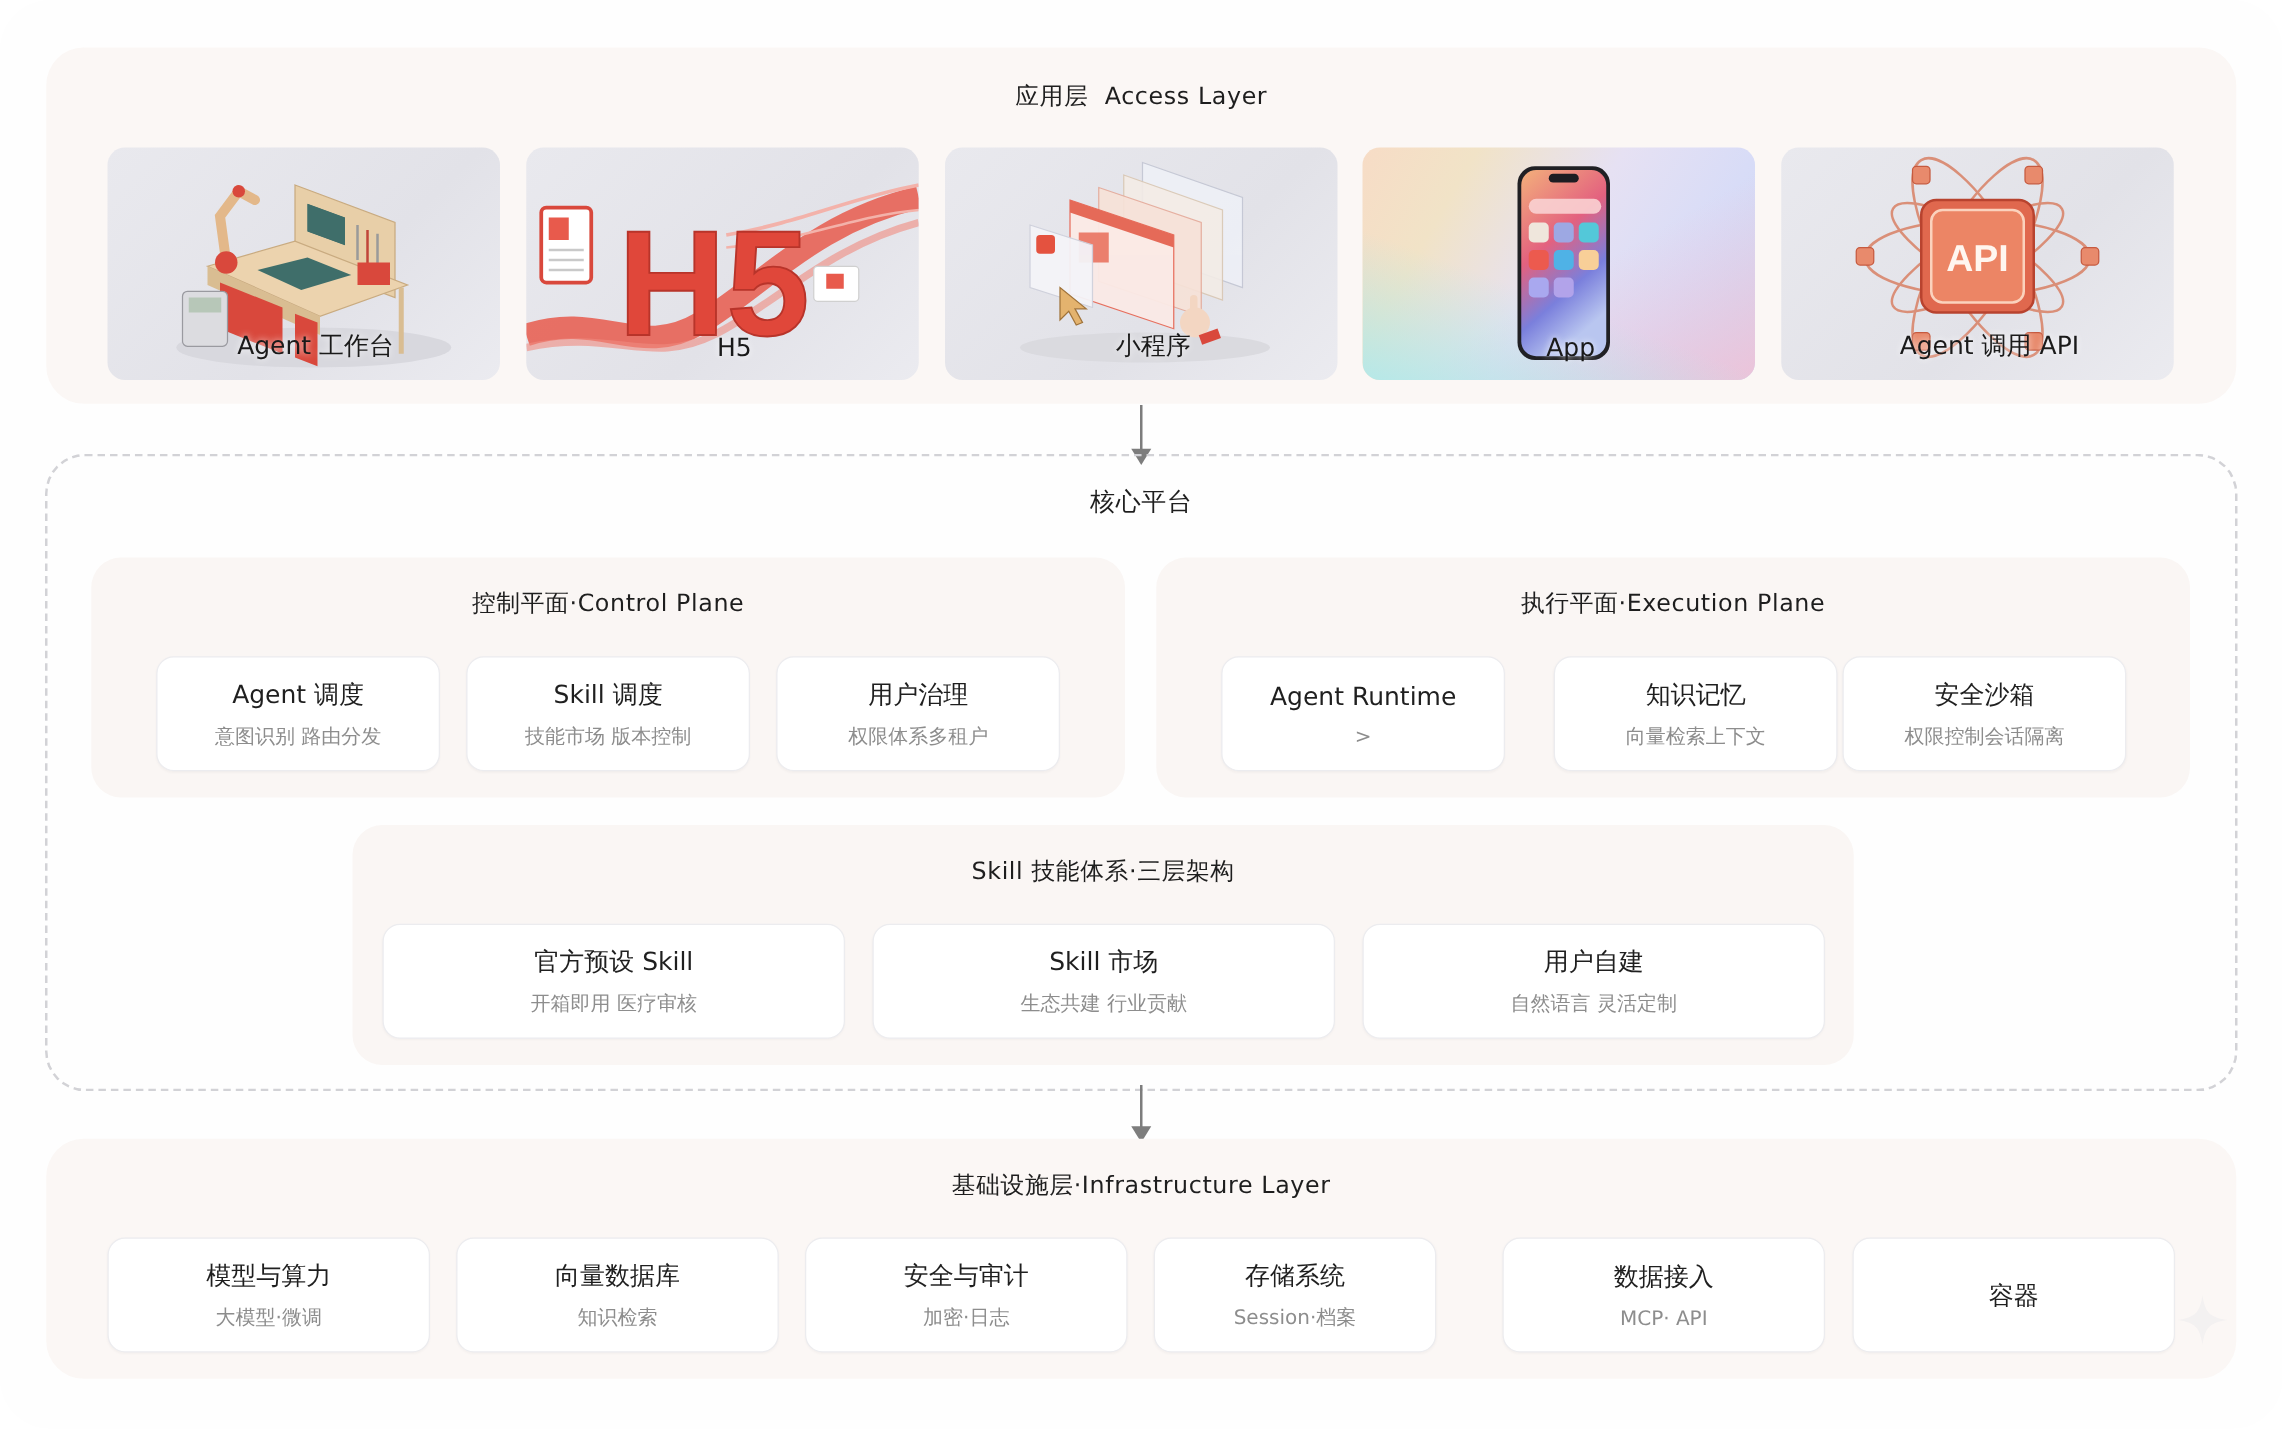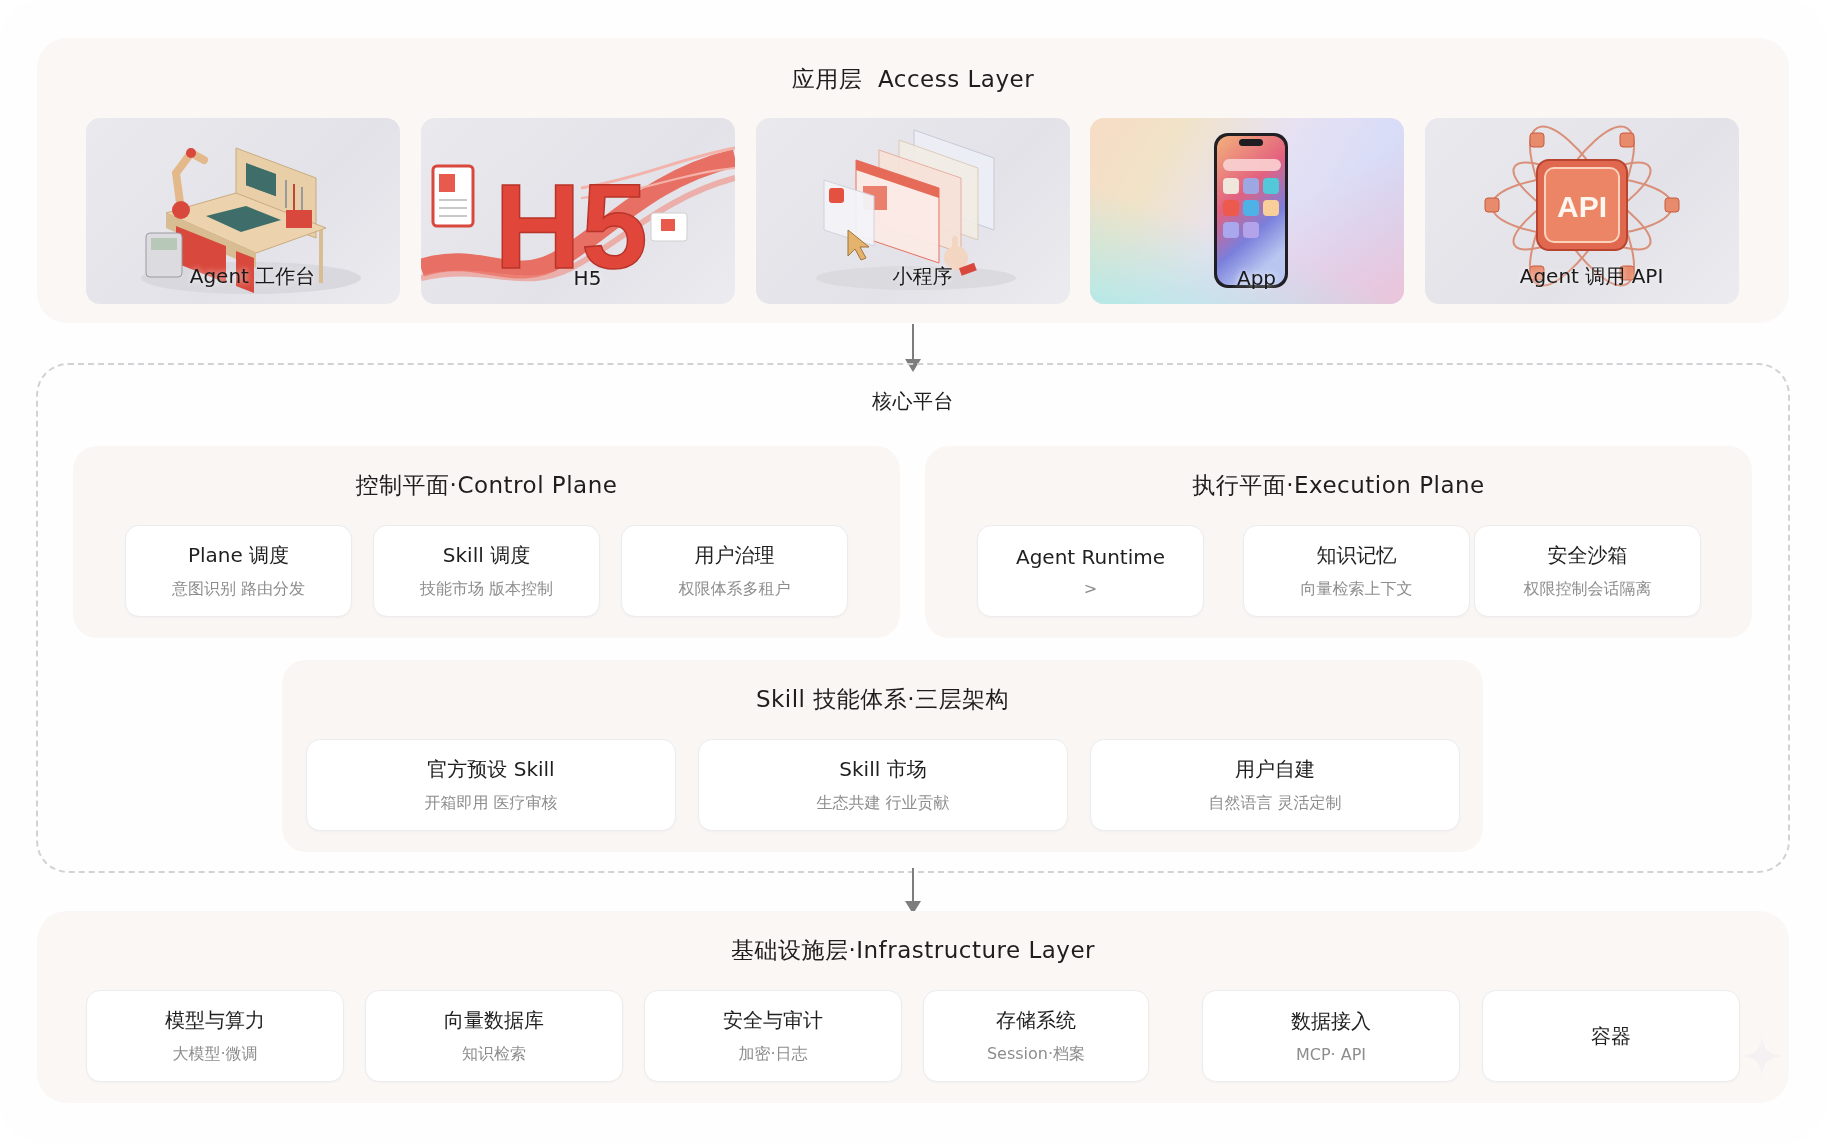--- a/index.html
+++ b/index.html
@@ -2,21 +2,21 @@
 <html><head>
 <meta charset="utf-8">
 <style>
   * { box-sizing: border-box; margin: 0; padding: 0; }
   html, body { width: 1826px; height: 1143px; background: #ffffff; overflow: hidden; }
   body { position: relative; font-family: "DejaVu Sans", "Liberation Sans", sans-serif; color: #1c1c1c; }
   .frame { position: absolute; left: 0; top: 0; width: 1826px; height: 1143px; border-radius: 40px; background: #fefefe; }
   .layer-panel { position: absolute; background: #fbf7f5; border-radius: 30px; }
   .sub-panel { position: absolute; background: #faf6f4; border-radius: 24px; }
   .dashed { position: absolute; border: 2px dashed #d2d2d6; border-radius: 32px; }
-  .title { position: absolute; left: 0; right: 0; text-align: center; font-size: 23px; color: #1e1e1e; letter-spacing: 0.5px; }
+  .title { position: absolute; left: 0; right: 0; text-align: center; font-size: 19px; color: #1e1e1e; letter-spacing: 0.5px; }
   .core-title { font-size: 20px; }
   .card { position: absolute; background: #ffffff; border: 1.5px solid #ececef; border-radius: 14px;
           display: flex; flex-direction: column; align-items: center; justify-content: center;
           box-shadow: 0 1px 2px rgba(0,0,0,0.03); }
   .card .c-title { font-size: 20px; color: #1f1f1f; }
   .card .c-sub { font-size: 16px; color: #8d8d8d; margin-top: 10px; }
   .img-card { position: absolute; top: 118px; width: 314px; height: 186px; border-radius: 14px; overflow: hidden;
               background: linear-gradient(135deg, #e9e9ee 0%, #e2e2e8 60%, #ebebf0 100%); }
   .img-card .img-label { position: absolute; left: 0; right: 0; bottom: 14px; text-align: center; font-size: 20px; color: #1a1a1a;
                          text-shadow: 0 0 6px rgba(255,255,255,0.9); padding-left: 19px; }
@@ -161,21 +161,21 @@
 <div class="arrow" style="left:912px;top:324px;height:38px;"></div>
 
 <div class="dashed" style="left:36px;top:363px;width:1754px;height:510px;">
   <div class="title core-title" style="top:23px;">核心平台</div>
 </div>
 
 <div class="sub-panel" style="left:73px;top:446px;width:827px;height:192px;">
   <div class="title" style="top:24px;">控制平面·Control Plane</div>
 </div>
 <div class="card" style="left:125px;top:525px;width:227px;height:92px;">
-  <div class="c-title">Plane 调度</div>
+  <div class="c-title">Agent 调度</div>
   <div class="c-sub">意图识别 路由分发</div>
 </div>
 <div class="card" style="left:373px;top:525px;width:227px;height:92px;">
   <div class="c-title">Skill 调度</div>
   <div class="c-sub">技能市场 版本控制</div>
 </div>
 <div class="card" style="left:621px;top:525px;width:227px;height:92px;">
   <div class="c-title">用户治理</div>
   <div class="c-sub">权限体系多租户</div>
 </div>

